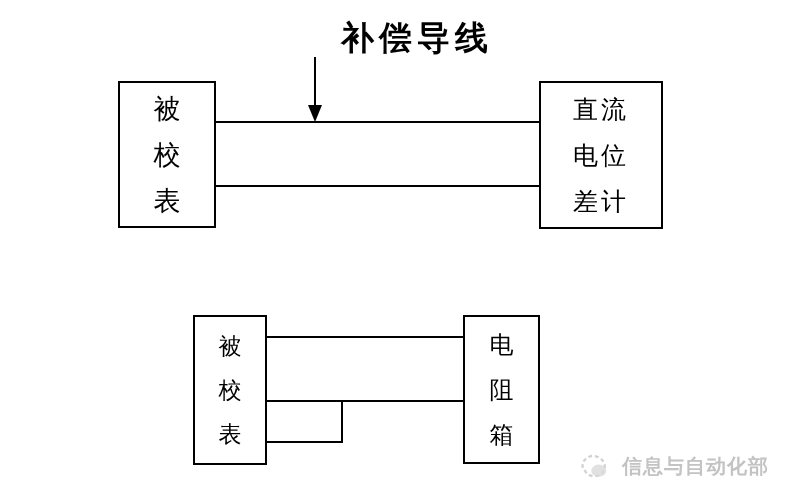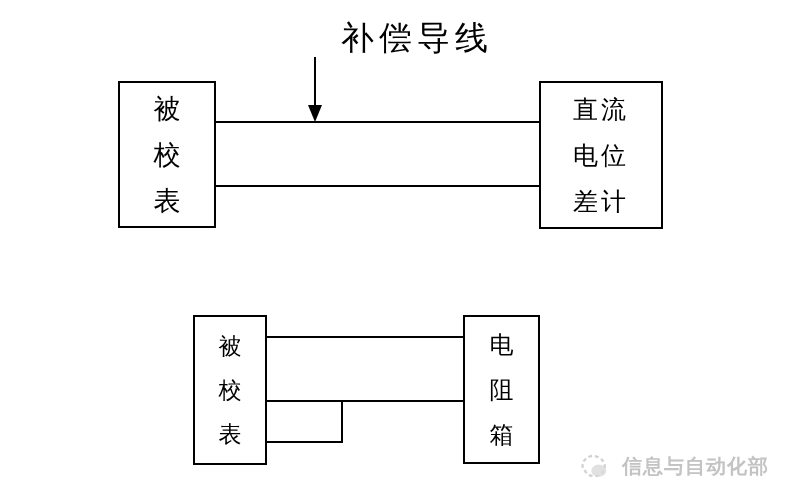--- a/index.html
+++ b/index.html
@@ -16,21 +16,21 @@
     overflow: hidden;
     color: #000;
   }
   .diagram-title {
     position: absolute;
     left: 322px;
     top: 16px;
     width: 190px;
     text-align: center;
     font-size: 33px;
-    font-weight: 400;
+    font-weight: 700;
     letter-spacing: 5px;
     color: #000;
     white-space: nowrap;
   }
   .box {
     position: absolute;
     box-sizing: border-box;
     border: 2px solid #000;
     background: #ffffff;
     display: flex;

